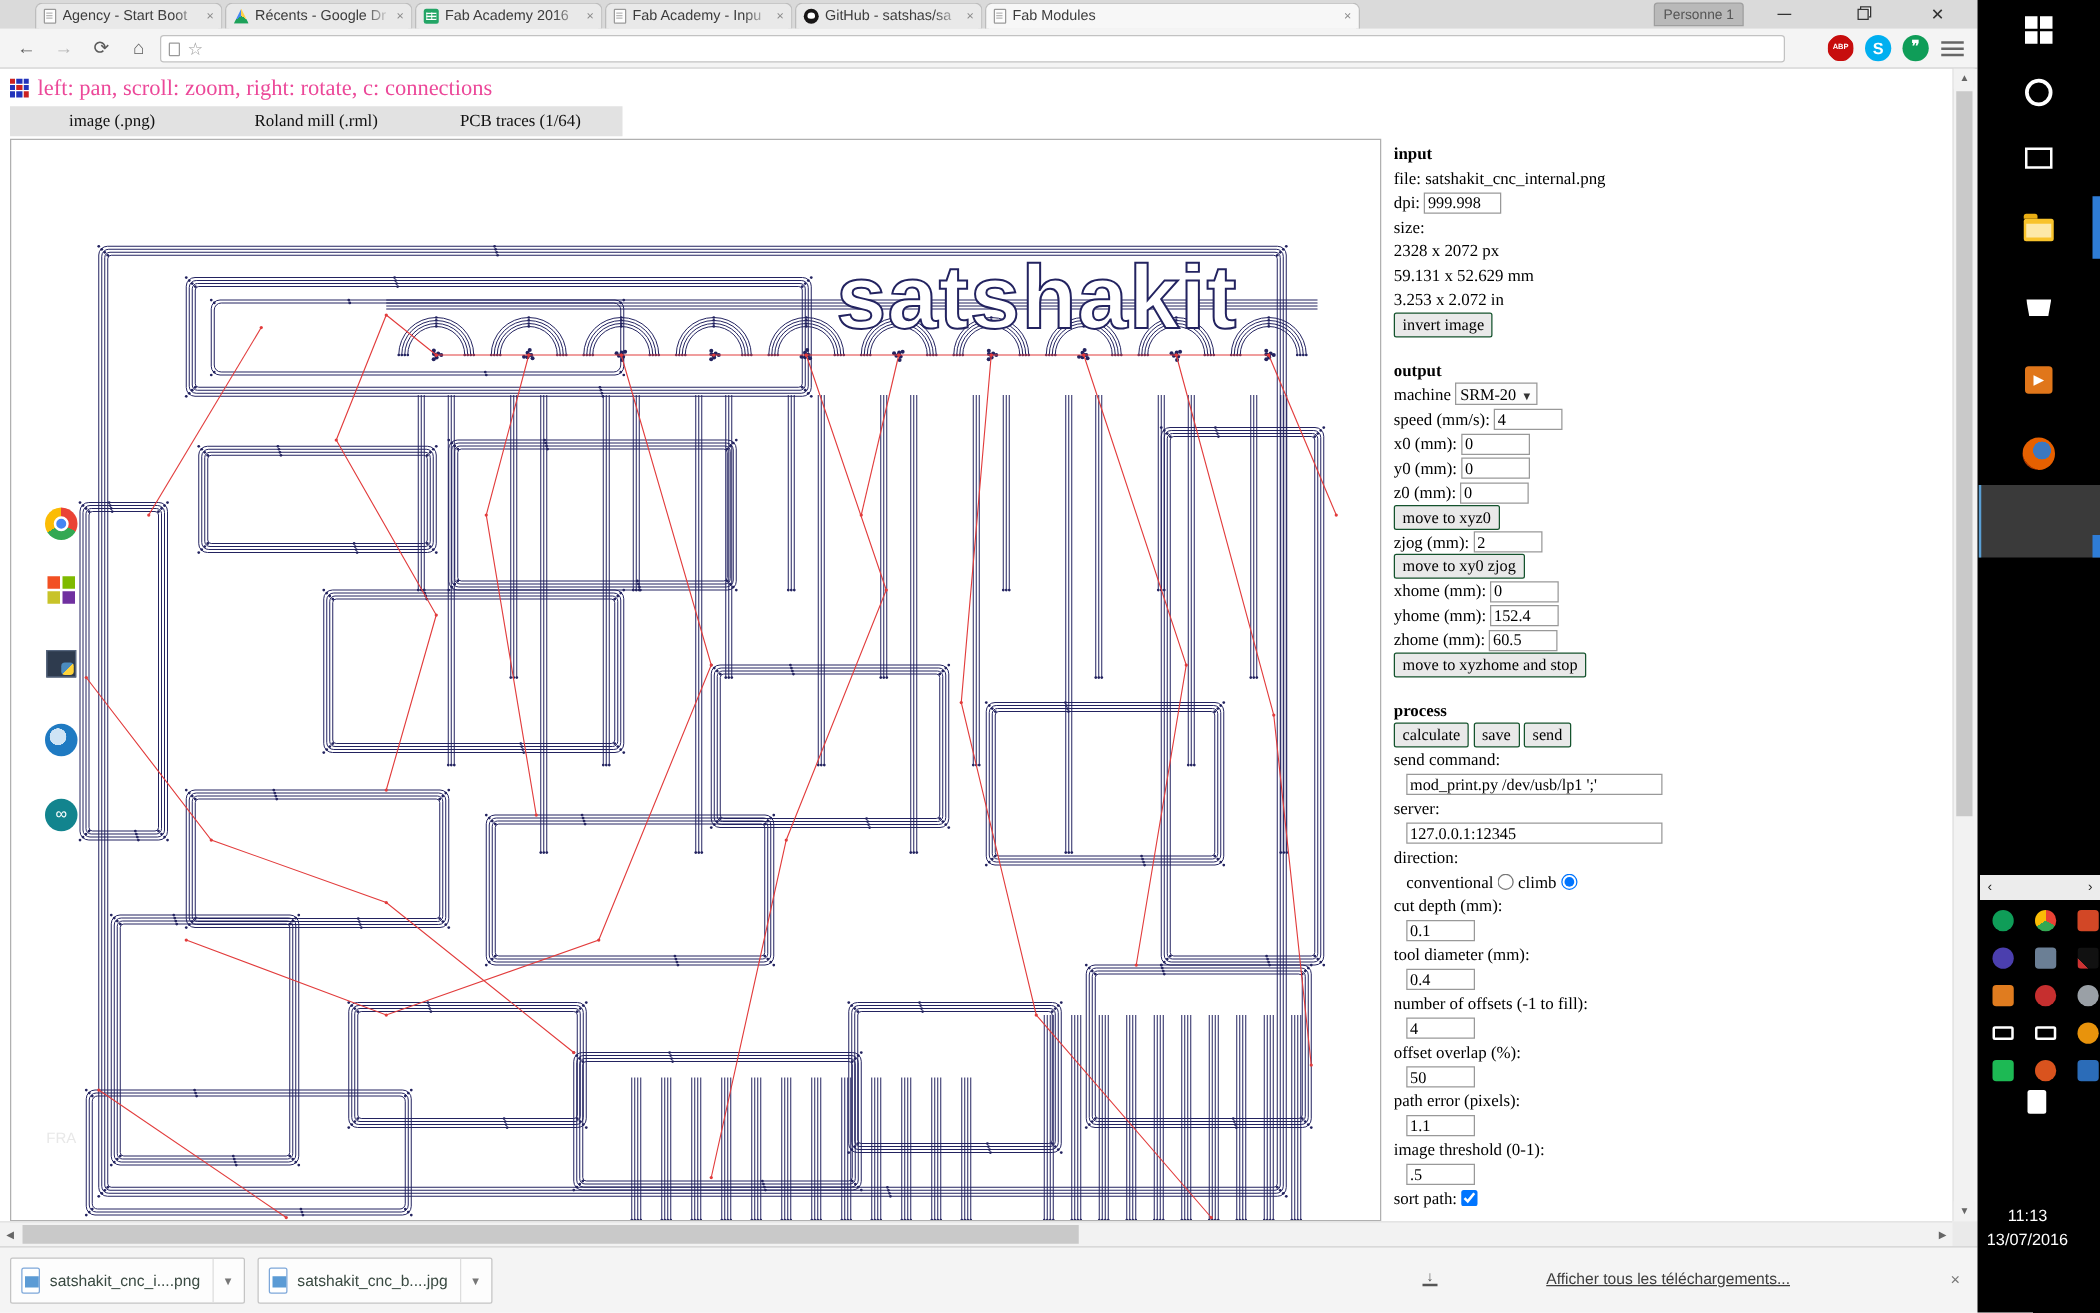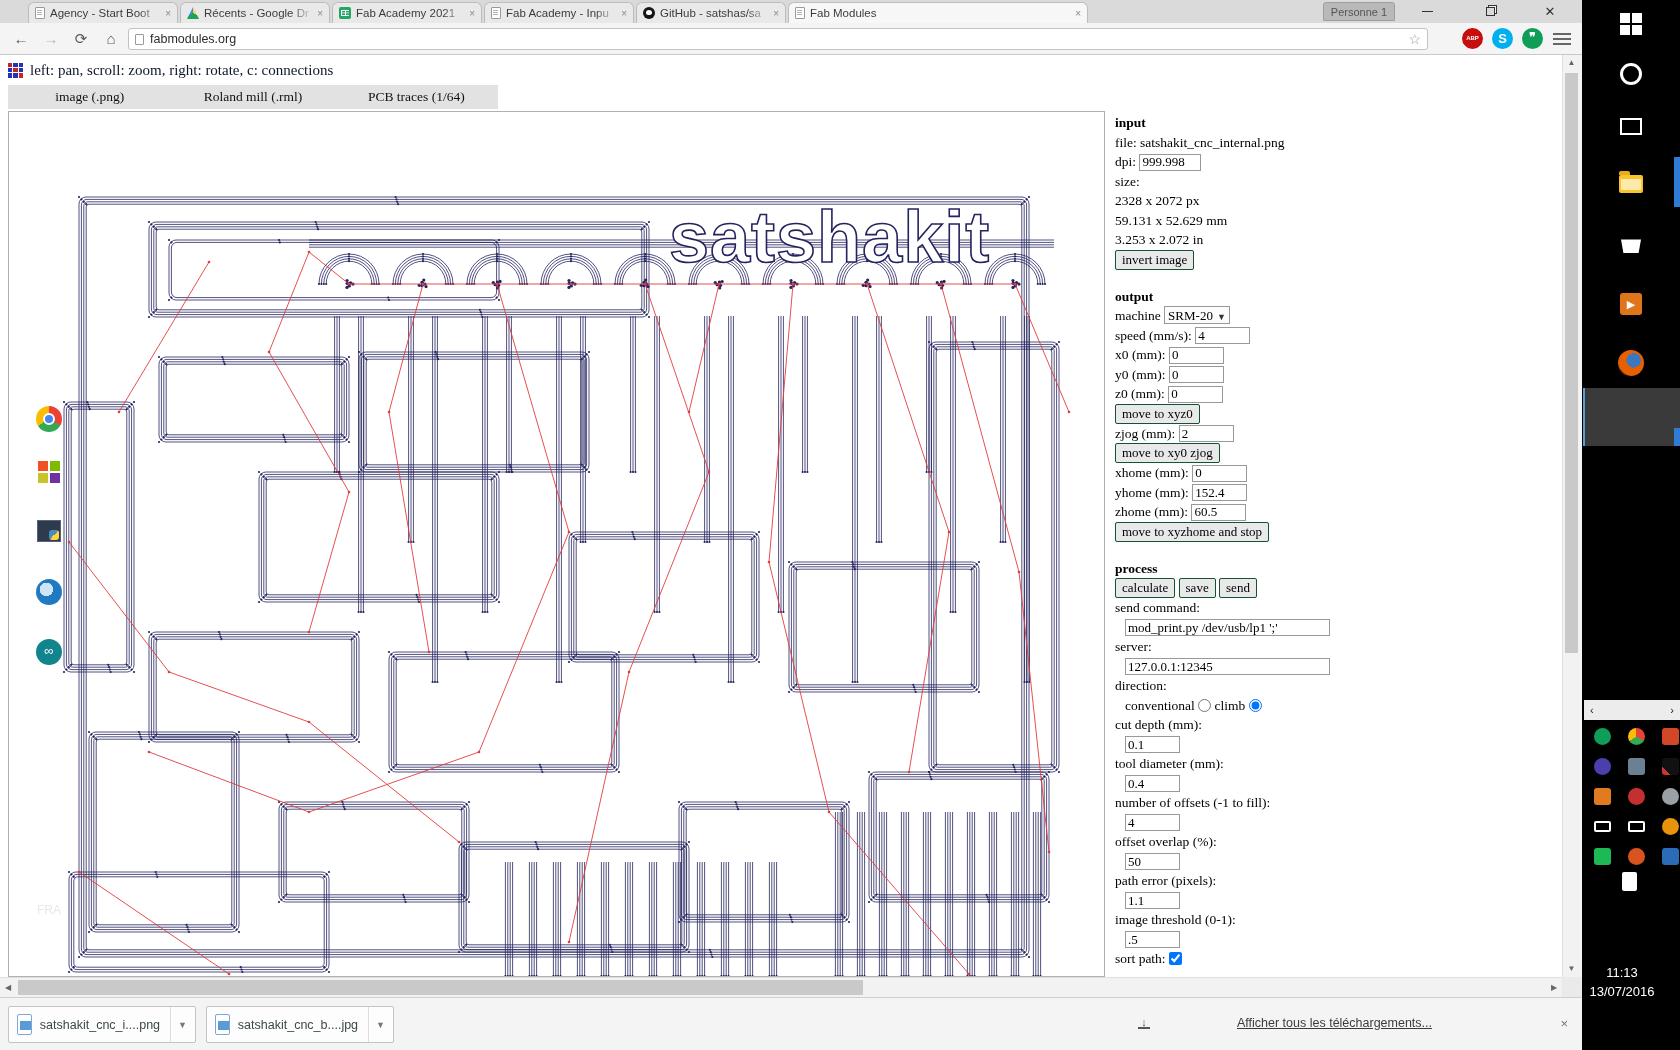--- a/index.html
+++ b/index.html
@@ -49,21 +49,21 @@
   #ext-hang { left:1522px; background:#0f9d58; font-size:12px; line-height:19px; }
   #menu-btn { position:absolute; left:1553px; top:7px; width:18px; height:16px; }
   #menu-btn i { display:block; height:2px; background:#666; margin:3px 0; }
 
   
   #viewport { position:absolute; left:0; top:55px; width:1562px; height:922px; background:#fff; overflow:hidden;
               font-family:"Liberation Serif", serif; }
   #hintline { position:absolute; left:8px; top:7px; height:16px; display:flex; align-items:center; }
   #fab-logo { width:15px; height:15px; display:grid; grid-template-columns:repeat(3,1fr); gap:1px; margin-right:7px; }
   #fab-logo i { background:#2233bb; } #fab-logo i.r { background:#cc2222; }
-  #hint-text { font-size:15px; color:#0f172a; }
+  #hint-text { font-size:18px; color:#ec4899; }
   #modtabs { position:absolute; left:8px; top:30px; width:490px; height:24px; background:#e2e2e2; display:flex; }
   .modtab { flex:1; text-align:center; font-size:13.5px; color:#111; line-height:24px; }
   #canvas { position:absolute; left:8px; top:56px; width:1097px; height:866px; border:1px solid #b0b0b0; background:#fff; }
   #canvas svg { display:block; }
 
   
   #panel { position:absolute; left:1115px; top:58px; width:335px; font-size:13.5px; color:#000; line-height:19.5px; }
   #panel b { font-weight:bold; }
   #panel .sec { margin-bottom:17px; }
   #panel input[type=text] { font-family:"Liberation Serif", serif; font-size:13px; height:17px; border:1px solid #999; padding:0 2px; background:#fff; }
@@ -138,21 +138,21 @@
       <span class="tlabel">Agency - Start Boot</span>
       <span class="tclose">×</span>
     </div>
     <div class="tab" style="left:180px;width:150px">
       <span class="fav drive"></span>
       <span class="tlabel">Récents - Google Dr</span>
       <span class="tclose">×</span>
     </div>
     <div class="tab" style="left:332px;width:150px">
       <span class="fav sheets"></span>
-      <span class="tlabel">Fab Academy 2021</span>
+      <span class="tlabel">Fab Academy 2016</span>
       <span class="tclose">×</span>
     </div>
     <div class="tab" style="left:484px;width:150px">
       <span class="fav doc"></span>
       <span class="tlabel">Fab Academy - Inpu</span>
       <span class="tclose">×</span>
     </div>
     <div class="tab" style="left:636px;width:150px">
       <span class="fav github"></span>
       <span class="tlabel">GitHub - satshas/sa</span>
@@ -173,21 +173,20 @@
     <div class="winbtn" id="btn-close">✕</div>
   </div>
 
   <div id="toolbar">
     <div class="navbtn" style="left:8px">←</div>
     <div class="navbtn dis" style="left:38px">→</div>
     <div class="navbtn" style="left:68px">⟳</div>
     <div class="navbtn" style="left:98px">⌂</div>
     <div id="urlbox">
       <span class="doc"></span>
-      <span id="url-text">fabmodules.org</span>
       <span id="star">☆</span>
     </div>
     <div class="extbtn" id="ext-abp">ABP</div>
     <div class="extbtn" id="ext-skype">S</div>
     <div class="extbtn" id="ext-hang">❞</div>
     <div id="menu-btn">
         <i></i>
         <i></i>
         <i></i>
       </div>

